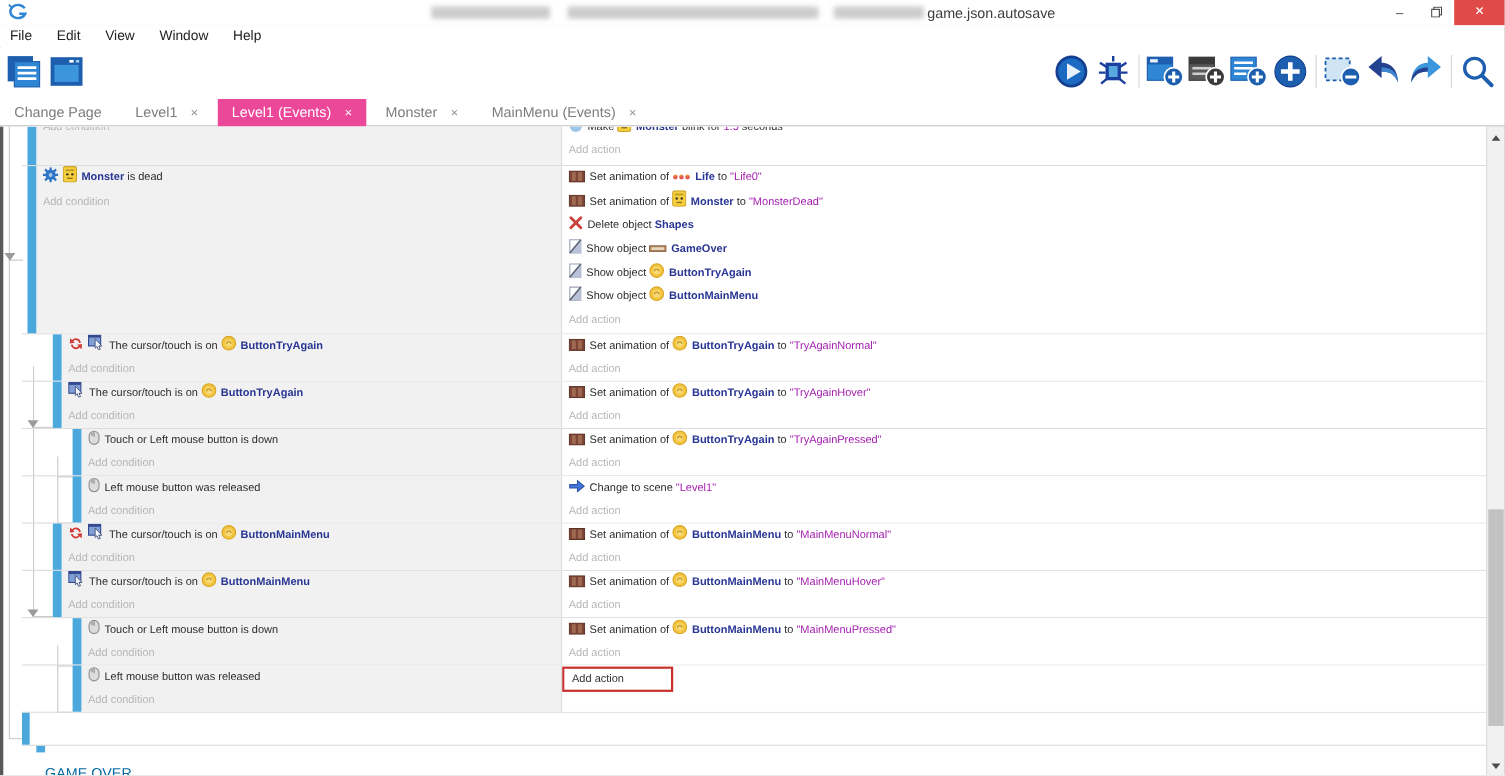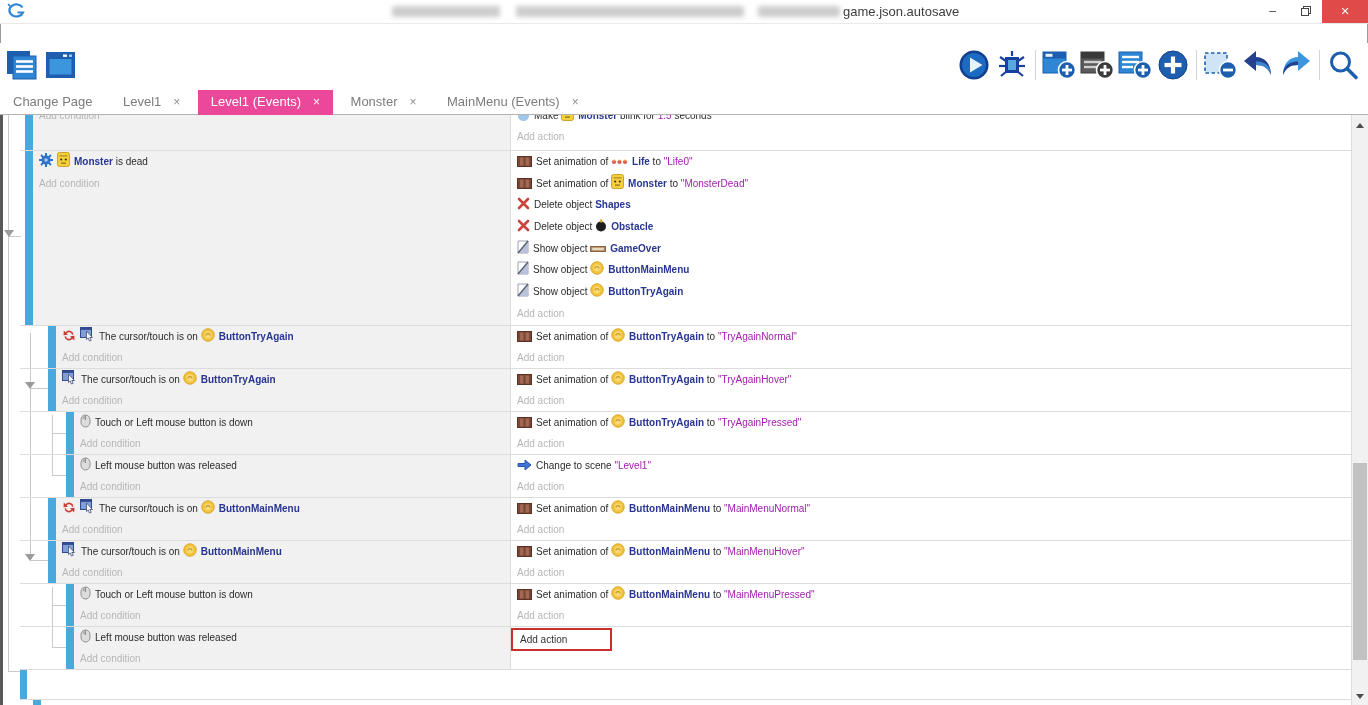--- a/index.html
+++ b/index.html
@@ -85,20 +85,27 @@
     <span class="wbtn" id="btn-min">–</span>
     <span class="wbtn" id="btn-restore">
       <svg width="10" height="10" viewBox="0 0 10 10">
           <rect x="2.5" y="0.5" width="7" height="7" fill="none" stroke="#444"></rect>
           <rect x="0.5" y="2.5" width="7" height="7" fill="#fff" stroke="#444"></rect>
         </svg>
     </span>
     <span class="wbtn" id="btn-close">✕</span>
   </div>
 
+  <div id="menubar">
+    <span class="menu-item">File</span>
+    <span class="menu-item">Edit</span>
+    <span class="menu-item">View</span>
+    <span class="menu-item">Window</span>
+    <span class="menu-item">Help</span>
+  </div>
 
   <div id="toolbar">
     <span id="toolbar-left"><span class="tb"><svg width="36" height="32" viewBox="0 0 36 32">
             <rect x="2" y="2" width="23" height="23" fill="#1d5fae"></rect>
             <rect x="8" y="7" width="23" height="23" fill="#2f86d4" stroke="#1d5fae"></rect>
             <g stroke="#fff" stroke-width="2.6">
               <line x1="11" y1="12.5" x2="28" y2="12.5"></line>
               <line x1="11" y1="17.5" x2="28" y2="17.5"></line>
               <line x1="11" y1="22.5" x2="28" y2="22.5"></line>
             </g>
@@ -280,55 +287,46 @@
                   <circle cx="4.2" cy="7.5" r="1.1" fill="#333"></circle>
                   <circle cx="8.8" cy="7.5" r="1.1" fill="#333"></circle>
                   <rect x="4" y="10.5" width="5" height="1.2" fill="#8a6d1f"></rect>
                 </svg></span><span class="obj">Monster</span><span> to </span><span class="param">"MonsterDead"</span></div>
             <div class="ev-line"><span class="icon"><svg width="13" height="13" viewBox="0 0 13 13">
                   <g stroke="#c9423c" stroke-width="2.6" stroke-linecap="round">
                     <line x1="2" y1="2" x2="11" y2="11"></line>
                     <line x1="11" y1="2" x2="2" y2="11"></line>
                   </g>
                 </svg></span><span>Delete object </span><span class="obj">Shapes</span></div>
-            <div class="ev-line"><span class="icon"><svg width="13" height="13" viewBox="0 0 13 13">
-                  <g stroke="#c9423c" stroke-width="2.6" stroke-linecap="round">
-                    <line x1="2" y1="2" x2="11" y2="11"></line>
-                    <line x1="11" y1="2" x2="2" y2="11"></line>
-                  </g>
-                </svg></span><span>Delete object </span><span class="icon"><svg width="12" height="13" viewBox="0 0 12 13">
-                  <circle cx="6" cy="7.5" r="5" fill="#1d1d1d"></circle>
-                  <rect x="5" y="0.5" width="2.2" height="3" fill="#d8a43c"></rect>
-                </svg></span><span class="obj">Obstacle</span></div>
             <div class="ev-line"><span class="icon"><svg width="12" height="14" viewBox="0 0 12 14">
                   <polygon points="1,1 11,1 11,13 1,13" fill="#fff" stroke="#9aa0b5"></polygon>
                   <polygon points="11,1 1,13 11,13" fill="#b9c2d8"></polygon>
                   <line x1="11" y1="1" x2="1" y2="13" stroke="#5b6373" stroke-width="1.4"></line>
                 </svg></span><span>Show object </span><span class="icon"><svg width="16" height="10" viewBox="0 0 16 10">
                   <rect x="0.5" y="2.5" width="15" height="5" fill="#b58a5f" stroke="#8a6544"></rect>
                   <rect x="2.2" y="3.8" width="11.6" height="2.4" fill="#e8d9c2"></rect>
                 </svg></span><span class="obj">GameOver</span></div>
             <div class="ev-line"><span class="icon"><svg width="12" height="14" viewBox="0 0 12 14">
                   <polygon points="1,1 11,1 11,13 1,13" fill="#fff" stroke="#9aa0b5"></polygon>
                   <polygon points="11,1 1,13 11,13" fill="#b9c2d8"></polygon>
                   <line x1="11" y1="1" x2="1" y2="13" stroke="#5b6373" stroke-width="1.4"></line>
                 </svg></span><span>Show object </span><span class="icon"><svg width="14" height="14" viewBox="0 0 14 14">
                   <circle cx="7" cy="7" r="6.2" fill="#f3c43e" stroke="#d8a422"></circle>
                   <circle cx="7" cy="7" r="3.4" fill="#f7d978"></circle>
                   <path d="M5 7.6 a2 2 0 0 1 4 0" fill="none" stroke="#c89a26" stroke-width="1.2"></path>
-                </svg></span><span class="obj">ButtonMainMenu</span></div>
+                </svg></span><span class="obj">ButtonTryAgain</span></div>
             <div class="ev-line"><span class="icon"><svg width="12" height="14" viewBox="0 0 12 14">
                   <polygon points="1,1 11,1 11,13 1,13" fill="#fff" stroke="#9aa0b5"></polygon>
                   <polygon points="11,1 1,13 11,13" fill="#b9c2d8"></polygon>
                   <line x1="11" y1="1" x2="1" y2="13" stroke="#5b6373" stroke-width="1.4"></line>
                 </svg></span><span>Show object </span><span class="icon"><svg width="14" height="14" viewBox="0 0 14 14">
                   <circle cx="7" cy="7" r="6.2" fill="#f3c43e" stroke="#d8a422"></circle>
                   <circle cx="7" cy="7" r="3.4" fill="#f7d978"></circle>
                   <path d="M5 7.6 a2 2 0 0 1 4 0" fill="none" stroke="#c89a26" stroke-width="1.2"></path>
-                </svg></span><span class="obj">ButtonTryAgain</span></div>
+                </svg></span><span class="obj">ButtonMainMenu</span></div>
             <div class="ev-line ph">Add action</div>
           </div>
         </div>
         <div class="row">
           <div class="cond-col" style="padding-left: 36px;">
             <div class="bar" style="left: 28px;"></div>
             <div class="cond-cell">
               <div class="ev-line"><span class="icon"><svg width="14" height="13" viewBox="0 0 14 13">
                     <g fill="#cf3a35">
                       <path d="M11.5 5.5 A4.5 4.5 0 0 0 3.6 3.2 L1.8 1.6 1.5 6.2 6 5.7 4.6 4.4 A3 3 0 0 1 10 5.8 Z"></path>

